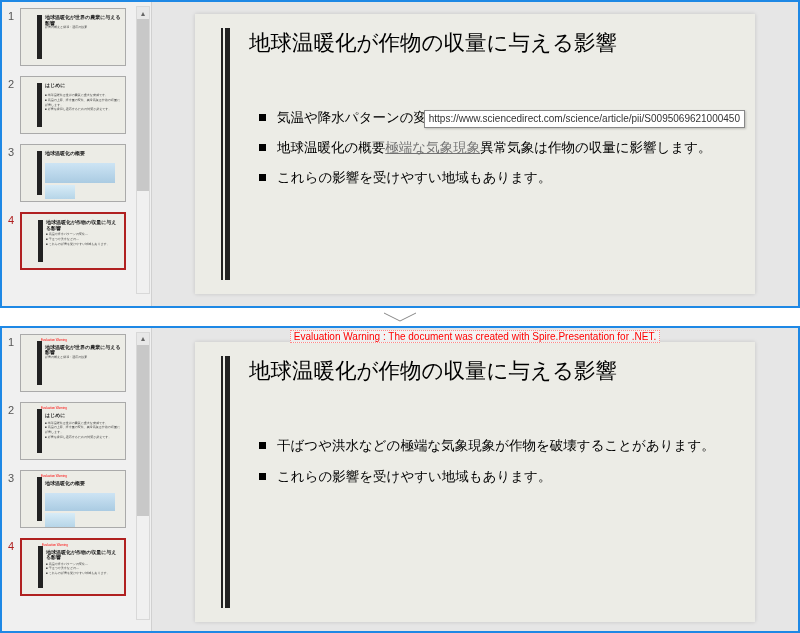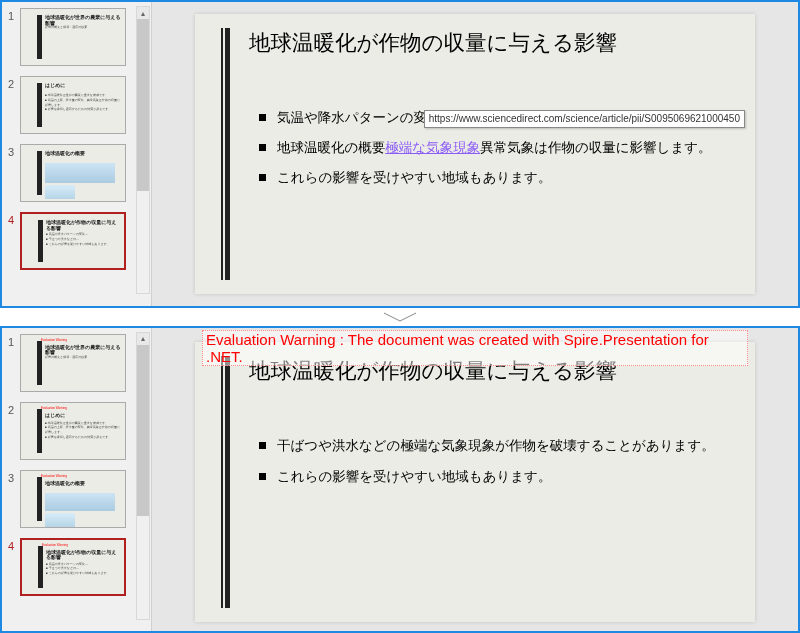--- a/index.html
+++ b/index.html
@@ -27,23 +27,23 @@
   .thumb .img2{position:absolute;left:24px;top:40px;width:30px;height:14px;background:linear-gradient(#d8ecf7,#b6d5e8)}
   
   .main{flex:1;background:#e6e6e6;position:relative;display:flex;align-items:center;justify-content:center}
   .slide{width:560px;height:280px;background:#ecece6;position:relative;box-shadow:0 0 4px rgba(0,0,0,.15)}
   .slide .vbar1{position:absolute;left:26px;top:14px;bottom:14px;width:2px;background:#222}
   .slide .vbar2{position:absolute;left:30px;top:14px;bottom:14px;width:5px;background:#222}
   .slide .title{position:absolute;left:54px;top:16px;right:18px;font-size:21.5px;font-weight:500;color:#000;line-height:1.25}
   .slide .body{position:absolute;left:64px;top:94px;right:22px;font-size:13.5px;color:#000;line-height:1.5}
   .slide .body li{list-style:none;position:relative;padding-left:18px;margin-bottom:10px}
   .slide .body li::before{content:"";position:absolute;left:0;top:6px;width:7px;height:7px;background:#000}
-  .lnk{color:#8b5cf6;text-decoration:underline}
+  .lnk{color:#737373;text-decoration:underline}
   .tooltip{position:absolute;background:#fff;border:1px solid #888;font-size:10px;color:#333;padding:2px 4px;line-height:1.25;box-shadow:1px 1px 2px rgba(0,0,0,.2);z-index:5;white-space:nowrap}
-  .warn-banner{position:absolute;top:2px;left:50px;right:50px;text-align:left;font-size:15px;color:#f00;z-index:3}
+  .warn-banner{position:absolute;top:2px;left:50px;right:50px;text-align:center;font-size:10px;color:#f00;z-index:3}
   .warn-line{border:1px dotted #f88;display:inline-block;padding:0 3px;background:rgba(255,255,255,.5)}
 </style>
 </head>
 <body>
 
 <div class="app">
 
   <div class="pane">
     <div class="thumbs">
       <div class="thumb-row">

